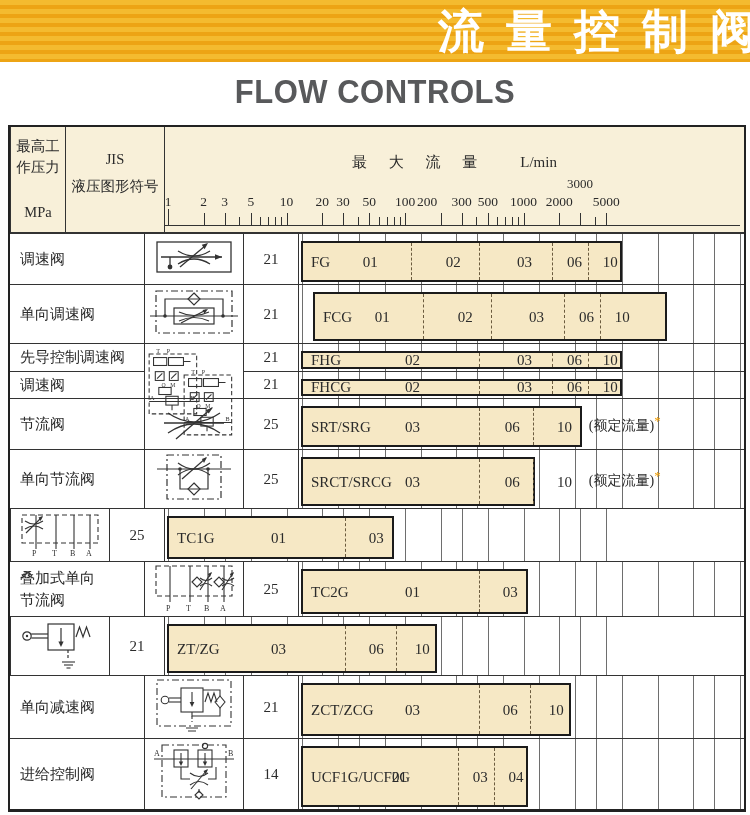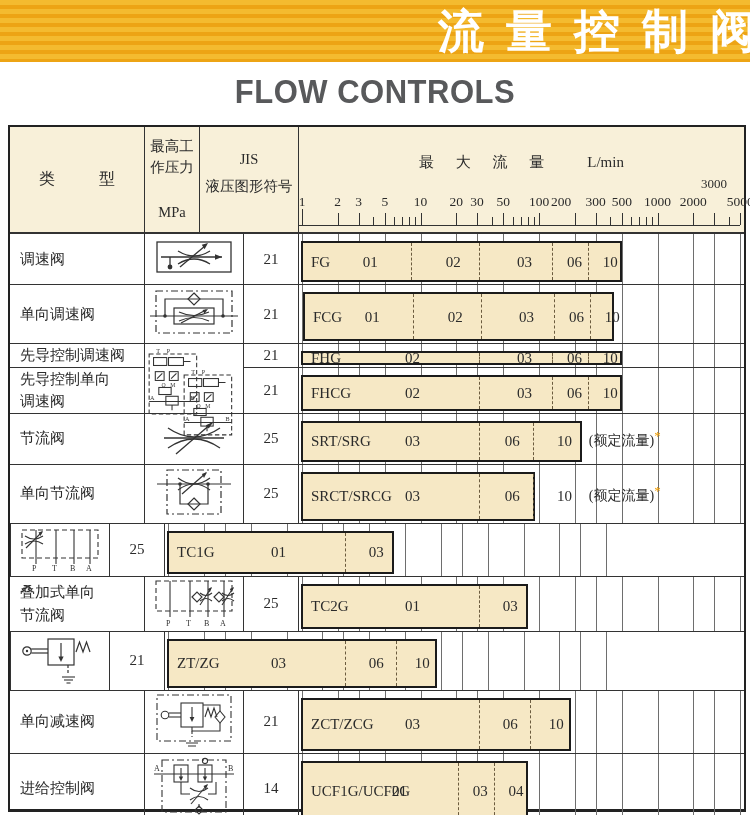--- a/index.html
+++ b/index.html
@@ -74,23 +74,20 @@
 <div class="banner">
   <div class="banner-title">流量控制阀</div>
 </div>
 
 <div class="subtitle-wrap">
   <div class="subtitle">FLOW CONTROLS</div>
 </div>
 
 <div class="tbl">
   <div class="thead">
-    <div class="cell c-type h-type">
-      <span>类 型</span>
-    </div>
     <div class="cell c-mpa h-mpa">
       <span>最高工</span>
       <span>作压力</span>
       <span class="unit">MPa</span>
     </div>
     <div class="cell c-jis h-jis">
       <span>JIS</span>
       <span>液压图形符号</span>
     </div>
     <div class="cell c-flow h-flow">
@@ -235,21 +232,21 @@
           <div class="grid" style="left:178.03886868428px"></div>
           <div class="grid" style="left:204.32794551381824px"></div>
           <div class="grid" style="left:240px"></div>
           <div class="grid" style="left:275.67205448618176px"></div>
           <div class="grid" style="left:296.53886868428003px"></div>
           <div class="grid" style="left:322.82794551381824px"></div>
           <div class="grid" style="left:358.5px"></div>
           <div class="grid" style="left:394.17205448618176px"></div>
           <div class="grid" style="left:415.03886868428003px"></div>
           <div class="grid" style="left:441.32794551381824px"></div>
-          <div class="bar" style="left:4px;width:311px">
+          <div class="bar" style="left:14px;width:354px">
             <span class="model">FCG</span>
             <span class="seg-label" style="left:67.35002134429809px">01</span>
             <span class="sep" style="left:108.01616345854531px"></span>
             <span class="seg-label" style="left:150.19024069850082px">02</span>
             <span class="sep" style="left:176.03886868428px"></span>
             <span class="seg-label" style="left:221.57474875572828px">03</span>
             <span class="sep" style="left:249.48383654145465px"></span>
             <span class="seg-label" style="left:271.6005103228874px">06</span>
             <span class="sep" style="left:285.15589102763647px"></span>
             <span class="seg-label" style="left:307.2725648090692px">10</span>
@@ -333,21 +330,20 @@
             <span class="seg-label" style="left:221.57474875572828px">03</span>
             <span class="sep" style="left:249.48383654145465px"></span>
             <span class="seg-label" style="left:271.6005103228874px">06</span>
             <span class="sep" style="left:285.15589102763647px"></span>
             <span class="seg-label" style="left:307.2725648090692px">10</span>
           </div>
         </div>
     </div>
       <div class="trow">
       <div class="cell c-type t-type">
-          <span>先导控制单向</span>
           <span>调速阀</span>
         </div>
       <div class="cell c-jis t-sym nb"></div>
       <div class="cell c-mpa t-mpa">21</div>
       <div class="cell c-flow">
           <div class="grid" style="left:3px"></div>
           <div class="grid" style="left:38.67205448618177px"></div>
           <div class="grid" style="left:59.53886868428px"></div>
           <div class="grid" style="left:85.82794551381824px"></div>
           <div class="grid" style="left:121.5px"></div>

